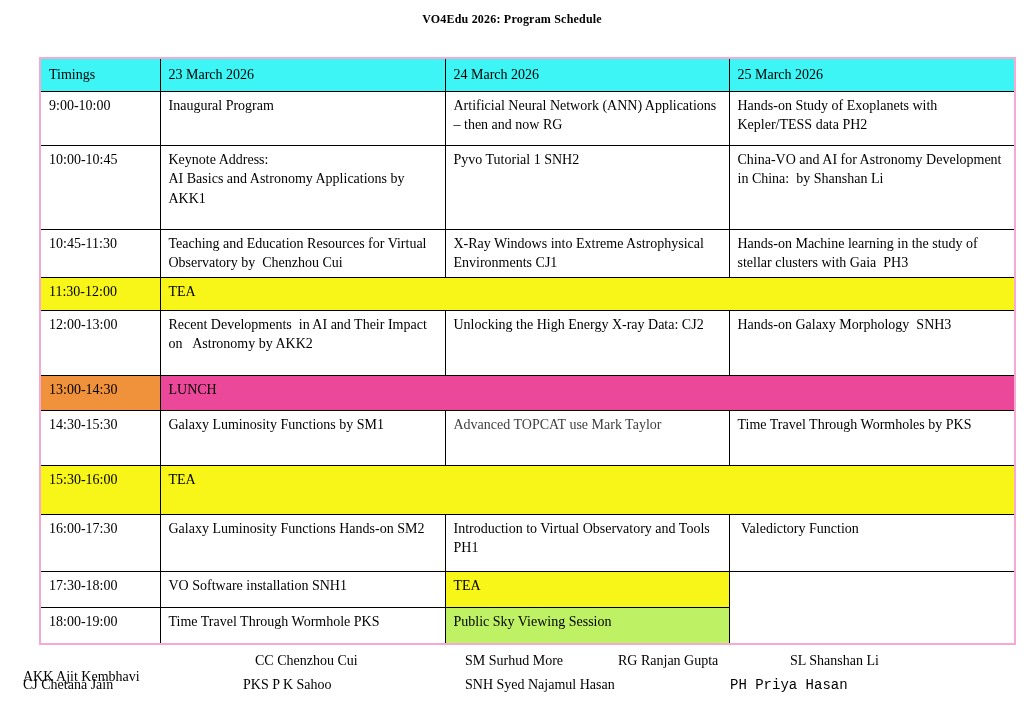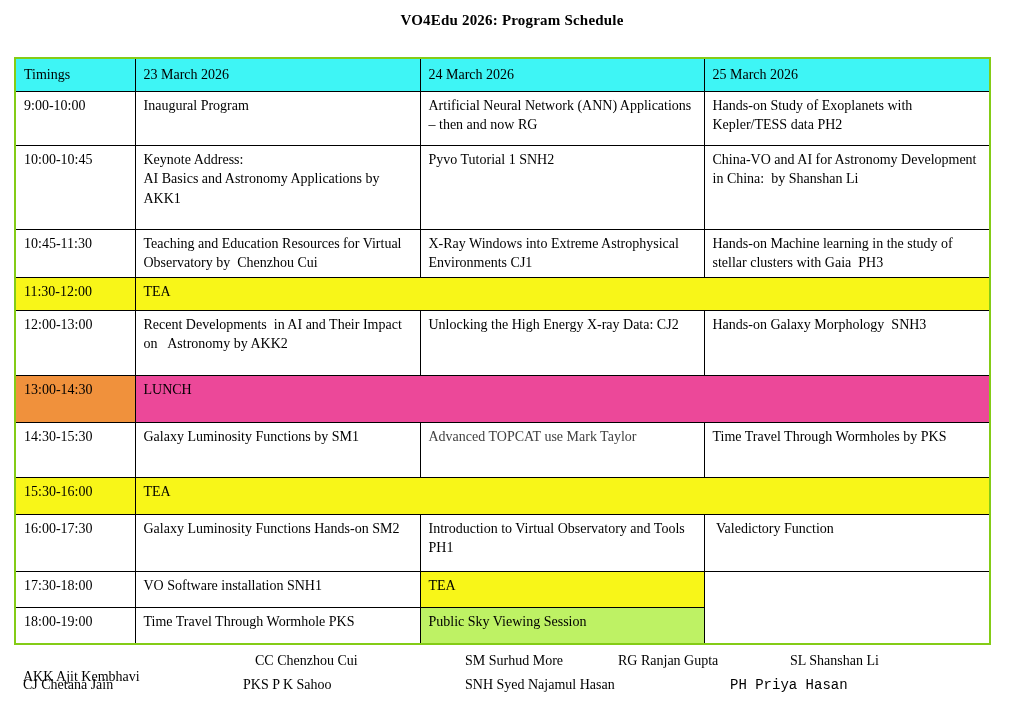--- a/index.html
+++ b/index.html
@@ -3,26 +3,26 @@
 <meta charset="utf-8">
 <style>
   html,body{margin:0;padding:0;}
   body{
     width:1024px;height:720px;position:relative;background:#ffffff;
     font-family:"Liberation Serif","DejaVu Serif",serif;color:#000;
     overflow:hidden;
   }
   .page-title{
     position:absolute;top:12px;left:0;width:1024px;text-align:center;
-    font-size:15px;font-weight:bold;letter-spacing:.2px;
+    font-size:12px;font-weight:bold;letter-spacing:.2px;
   }
   table.schedule{
-    position:absolute;left:14px;top:57px;width:975px;
+    position:absolute;left:39px;top:57px;width:975px;
     border-collapse:collapse;table-layout:fixed;
-    border:2px solid #84cc16;
+    border:2px solid #f9a8d4;
   }
   table.schedule th, table.schedule td{
     border:1.5px solid #000;
     font-size:14px;font-weight:normal;line-height:1.4;
     padding:4px 8px;vertical-align:top;text-align:left;
     white-space:pre-wrap;word-wrap:break-word;
     overflow:hidden;
   }
   table.schedule th{vertical-align:middle;padding-top:2px;padding-bottom:2px;}
   td.center{text-align:center;vertical-align:middle;}
@@ -83,31 +83,31 @@
       <tr style="height: 33px;">
         <td class="vmid" style="background: rgb(248, 246, 24);">11:30-12:00</td>
         <td colspan="3" class="center" style="background: rgb(248, 246, 24);">TEA</td>
       </tr>
       <tr style="height: 65px;">
         <td>12:00-13:00</td>
         <td>Recent Developments  in AI and Their Impact on   Astronomy by AKK2</td>
         <td>Unlocking the High Energy X-ray Data: CJ2</td>
         <td>Hands-on Galaxy Morphology  SNH3</td>
       </tr>
-      <tr style="height: 47px;">
+      <tr style="height: 35px;">
         <td class="vmid" style="background: rgb(240, 145, 60);">13:00-14:30</td>
         <td colspan="3" class="center" style="background: #ec4899;">LUNCH</td>
       </tr>
       <tr style="height: 55px;">
         <td>14:30-15:30</td>
         <td>Galaxy Luminosity Functions by SM1</td>
         <td class="muted">Advanced TOPCAT use Mark Taylor</td>
         <td>Time Travel Through Wormholes by PKS</td>
       </tr>
-      <tr style="height: 37px; border-radius: 17px;">
+      <tr style="height: 49px; border-radius: 17px;">
         <td class="vmid" style="background: rgb(248, 246, 24);">15:30-16:00</td>
         <td colspan="3" class="center" style="background: rgb(248, 246, 24);">TEA</td>
       </tr>
       <tr style="height: 57px;">
         <td>16:00-17:30</td>
         <td>Galaxy Luminosity Functions Hands-on SM2</td>
         <td>Introduction to Virtual Observatory and Tools PH1</td>
         <td> Valedictory Function</td>
       </tr>
       <tr style="height: 36px;">

